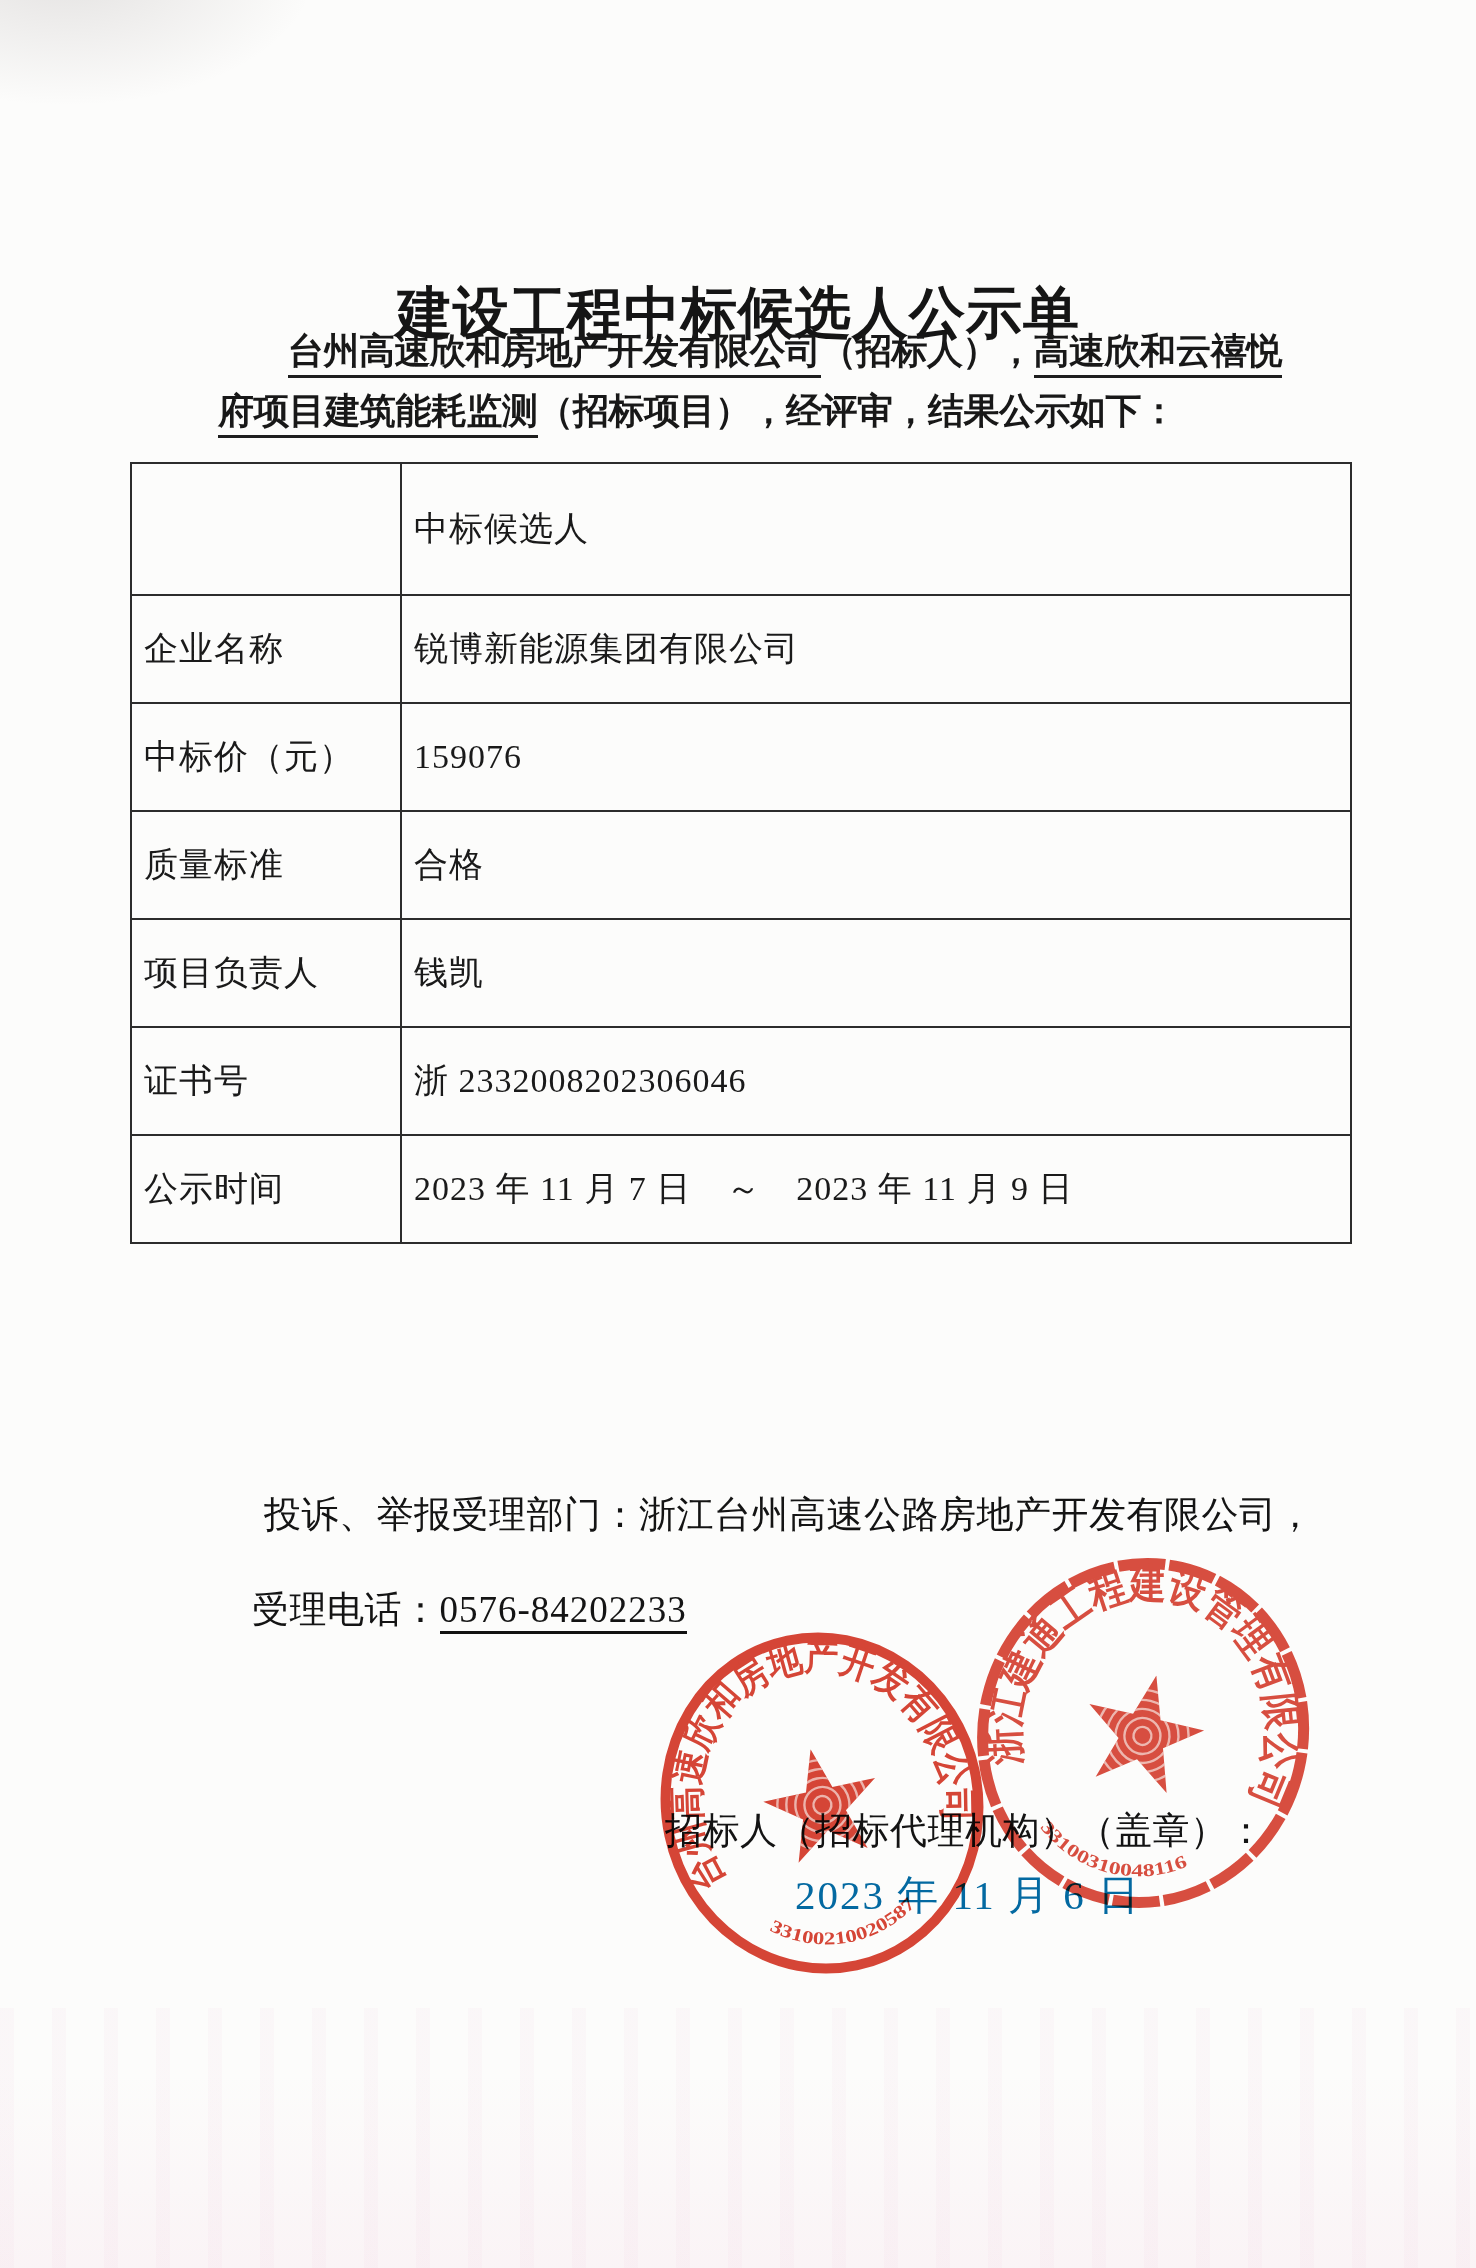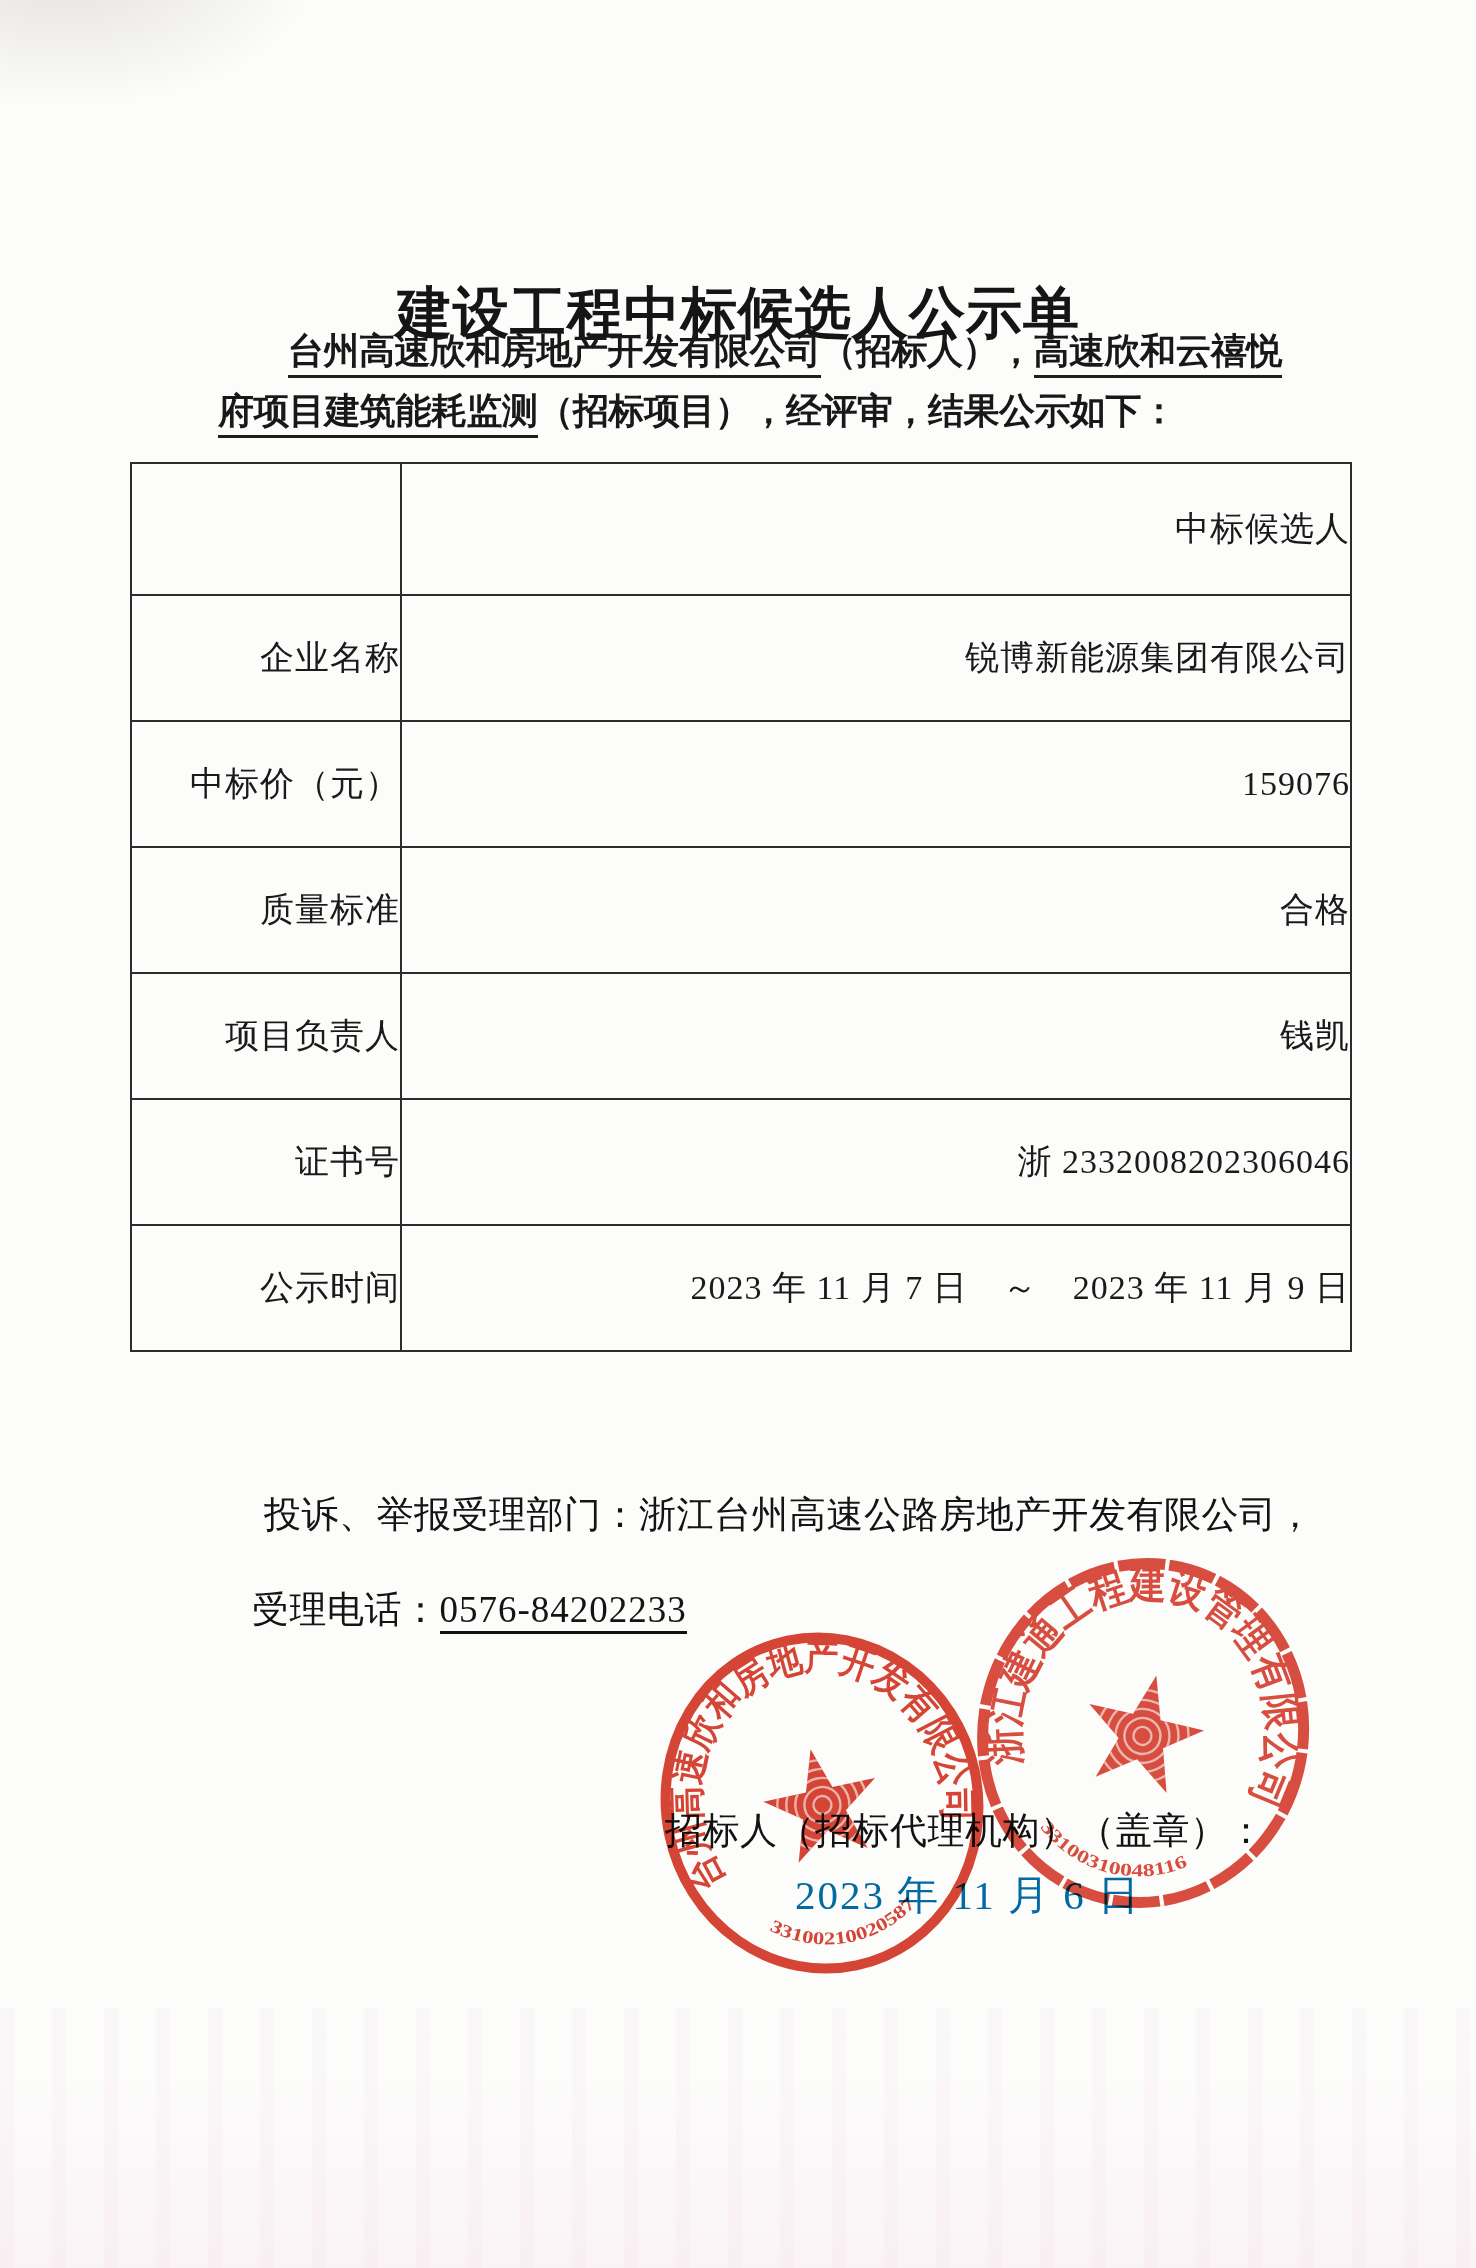--- a/index.html
+++ b/index.html
@@ -50,28 +50,28 @@
     padding-bottom:4px;
   }
   table.tbl{
     position:absolute;left:130px;top:462px;
     width:1222px;
     border-collapse:collapse;
     table-layout:fixed;
   }
   table.tbl td{
     border:2px solid #2c2c2c;
-    text-align:right;vertical-align:middle;
+    text-align:left;vertical-align:middle;
     font-size:34px;color:#1a1a1a;
     letter-spacing:1px;
-    padding:0;
+    padding:12px;
   }
   table.tbl col.c1{width:270px;}
   tr.r0{height:132px;}
-  tr.rx{height:126px;border-radius:20px;}
+  tr.rx{height:108px;border-radius:20px;}
   .serif{font-family:"Liberation Serif",serif;letter-spacing:1px;}
   .complaint{
     position:absolute;left:264px;top:1490px;
     font-size:37px;color:#141414;letter-spacing:0.5px;white-space:nowrap;
   }
   .phone{
     position:absolute;left:252px;top:1585px;
     font-size:37px;color:#141414;letter-spacing:0.5px;white-space:nowrap;
   }
   .phone .num{

